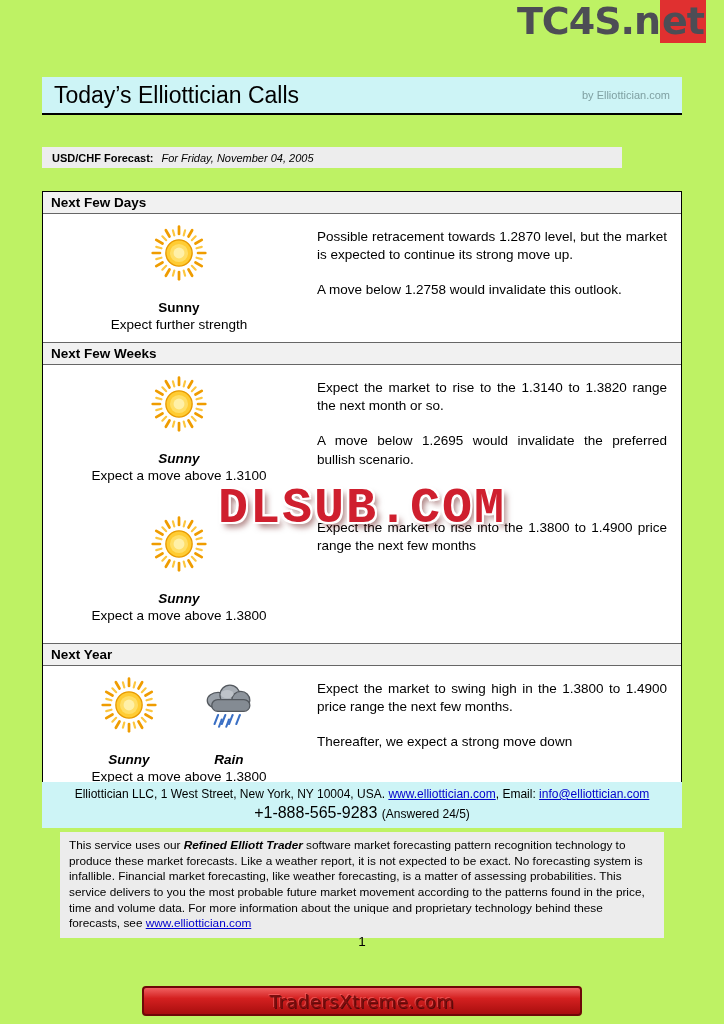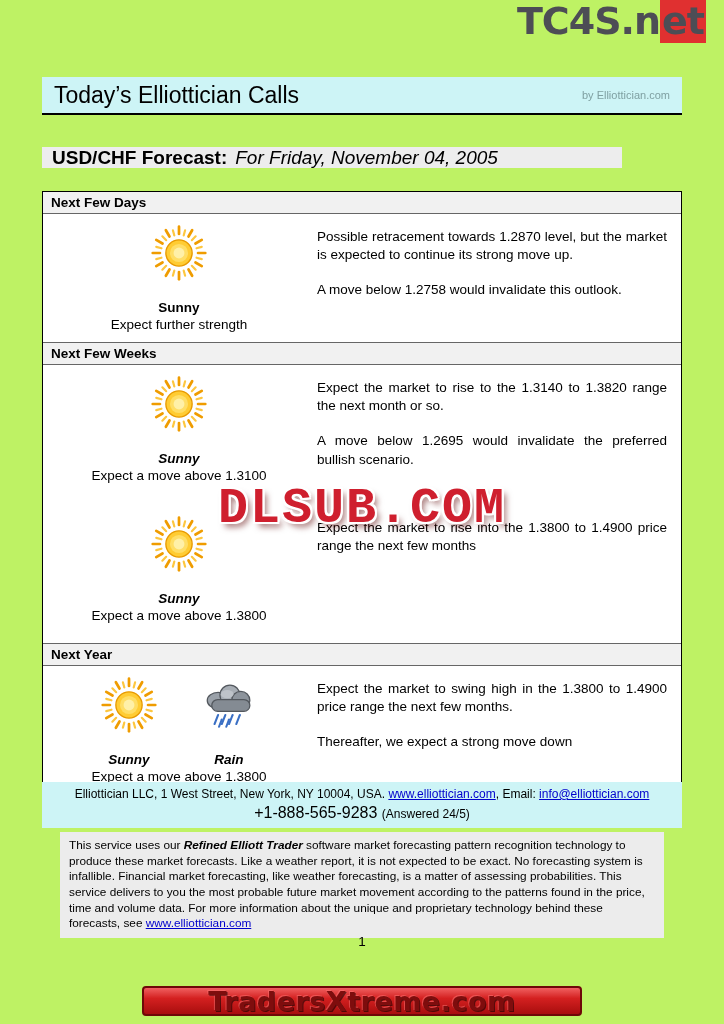--- a/index.html
+++ b/index.html
@@ -23,21 +23,21 @@
     display:flex;align-items:center;justify-content:space-between;
     padding:0 12px;box-sizing:border-box;
   }
   .header-band .title{font-size:23px;color:#000;}
   .header-band .byline{font-size:11px;color:#7fa0a2;}
 
   
   .forecast-bar{
     position:absolute;left:42px;top:147px;width:580px;height:21px;
     background:#ededed;display:flex;align-items:center;
-    padding:0 10px;box-sizing:border-box;font-size:19px;
+    padding:0 10px;box-sizing:border-box;font-size:11px;
   }
   .forecast-bar .label{font-weight:bold;}
   .forecast-bar .date{font-style:italic;margin-left:8px;}
 
   
   .forecast-table{
     position:absolute;left:42px;top:191px;width:640px;
     border:1px solid #000;background:#fff;box-sizing:border-box;
   }
   .section-header{
@@ -97,21 +97,21 @@
   .pagenum{position:absolute;left:0;top:934px;width:100%;text-align:center;font-size:13.5px;}
 
   
   .banner{
     position:absolute;left:50%;top:986px;transform:translateX(-50%);
     width:440px;height:30px;border:2px solid #6e0808;border-radius:4px;
     background:linear-gradient(#f06060 0%, #d42020 40%, #a80e0e 100%);
     display:flex;align-items:center;justify-content:center;box-sizing:border-box;
   }
   .banner .banner-text{
-    font-family:"DejaVu Sans",sans-serif;font-weight:bold;font-size:27px;
+    font-family:"DejaVu Sans",sans-serif;font-weight:normal;font-size:18px;
     color:#7e0d0d;letter-spacing:0.5px;
     text-shadow:1px 1px 0 rgba(0,0,0,.55), -1px -1px 0 rgba(255,120,120,.5);
   }
 </style>
 </head>
 <body>
 
 <svg width="0" height="0" style="position:absolute" aria-hidden="true">
   <symbol id="icon-sun" viewBox="0 0 64 64">
     <g stroke="#ef9c00" stroke-width="3" stroke-linecap="round">

